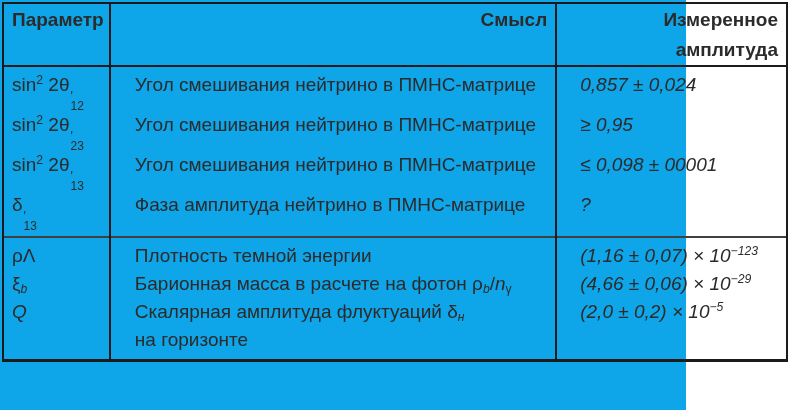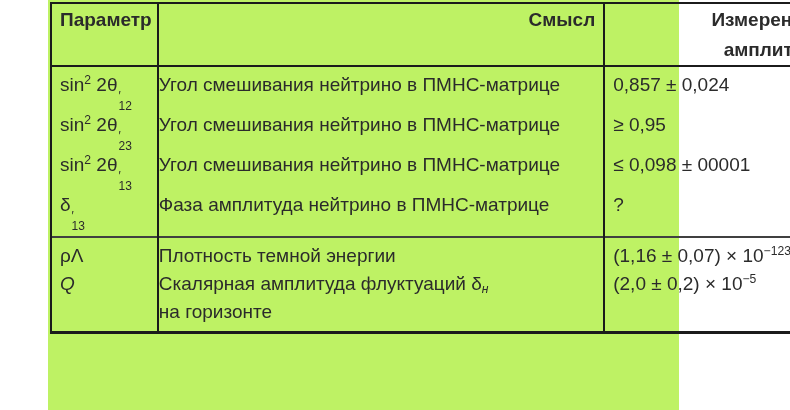--- a/index.html
+++ b/index.html
@@ -4,25 +4,24 @@
 <style>
   html,body{margin:0;padding:0;}
   body{
     width:790px;height:410px;
     background:#ffffff;
     font-family:"Liberation Sans","DejaVu Sans",sans-serif;
     color:#2b2b2b;
     -webkit-font-smoothing:antialiased;
   }
   .page{
-    width:631px;height:410px;
+    width:686px;height:410px;
     box-sizing:border-box;
     padding:2px 2px 0 2px;
-    background:#bef264;
-    margin-left:48px;
+    background:#0ea5e9;
   }
   table.params{
     width:786px;
     border-collapse:collapse;
     table-layout:fixed;
     border:2px solid #1b1b1b;
     border-bottom-width:3px;
     font-size:19px;
     line-height:28px;
   }
@@ -43,22 +42,22 @@
   }
   tbody.section{
     border-top:2px solid #404040;
   }
   .col-param{width:106px;}
   .col-meaning{width:443px;}
   .col-value{width:229px;}
   th.left{text-align:left;}
   th.center{text-align:right;}
   td{padding:0 8px;}
-  td:nth-child(2){padding-left:0;}
-  td:nth-child(3){padding-left:8px;}
+  td:nth-child(2){padding-left:24px;}
+  td:nth-child(3){padding-left:23px;font-style:italic;}
   tbody.section tr:first-child td{padding-top:4px;}
   tbody.section tr:last-child td{padding-bottom:5px;}
   sup,sub{font-size:64%;line-height:0;}
   sup{vertical-align:0.55em;}
   sub{vertical-align:-0.25em;}
   i{font-style:italic;}
   
   .ps{
     display:inline-flex;
     flex-direction:column;
@@ -121,19 +120,24 @@
           <td>?</td>
         </tr>
       </tbody>
     <tbody class="section">
         <tr>
           <td>ρΛ</td>
           <td>Плотность темной энергии</td>
           <td>(1,16 ± 0,07) × 10<sup>−123</sup></td>
         </tr>
         <tr>
+          <td>ξ<sub><i>b</i></sub></td>
+          <td>Барионная масса в расчете на фотон ρ<sub><i>b</i></sub>/<i>n</i><sub>γ</sub></td>
+          <td>(4,66 ± 0,06) × 10<sup>−29</sup></td>
+        </tr>
+        <tr>
           <td><i>Q</i></td>
           <td>Скалярная амплитуда флуктуаций δ<sub><i>н</i></sub><br>на горизонте</td>
           <td>(2,0 ± 0,2) × 10<sup>−5</sup></td>
         </tr>
       </tbody>
   </table>
 </div>
 
 </body></html>

